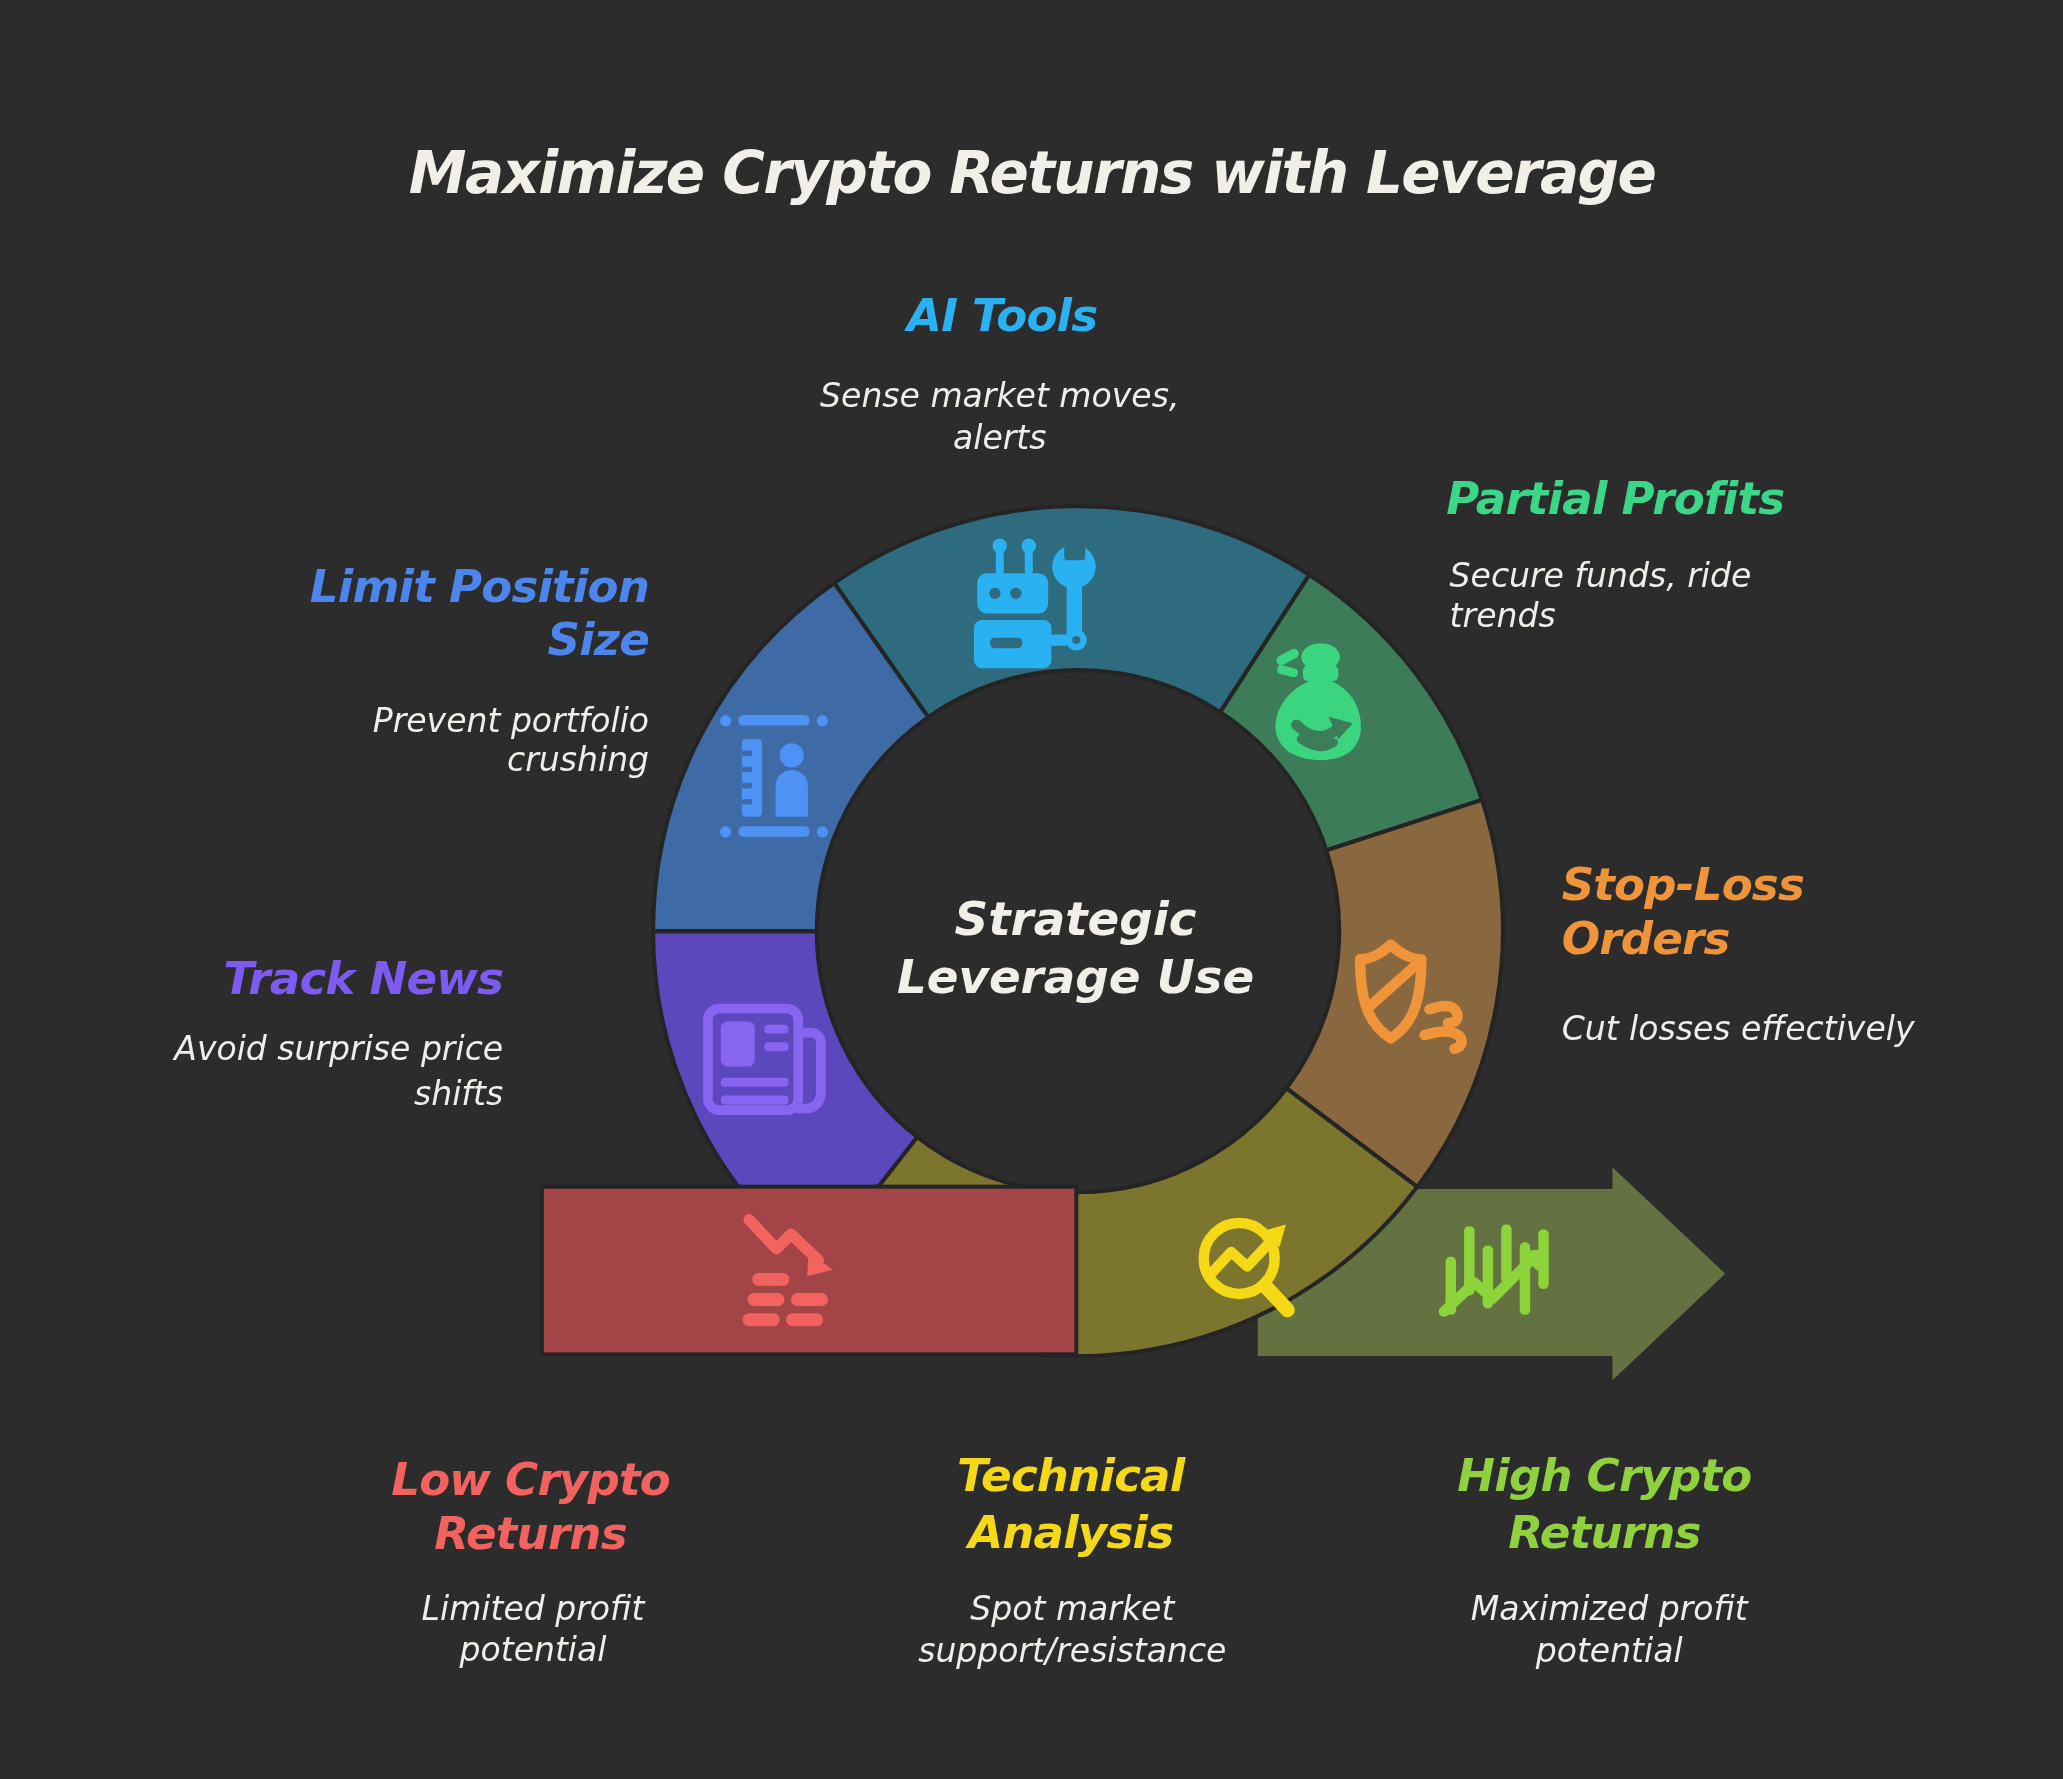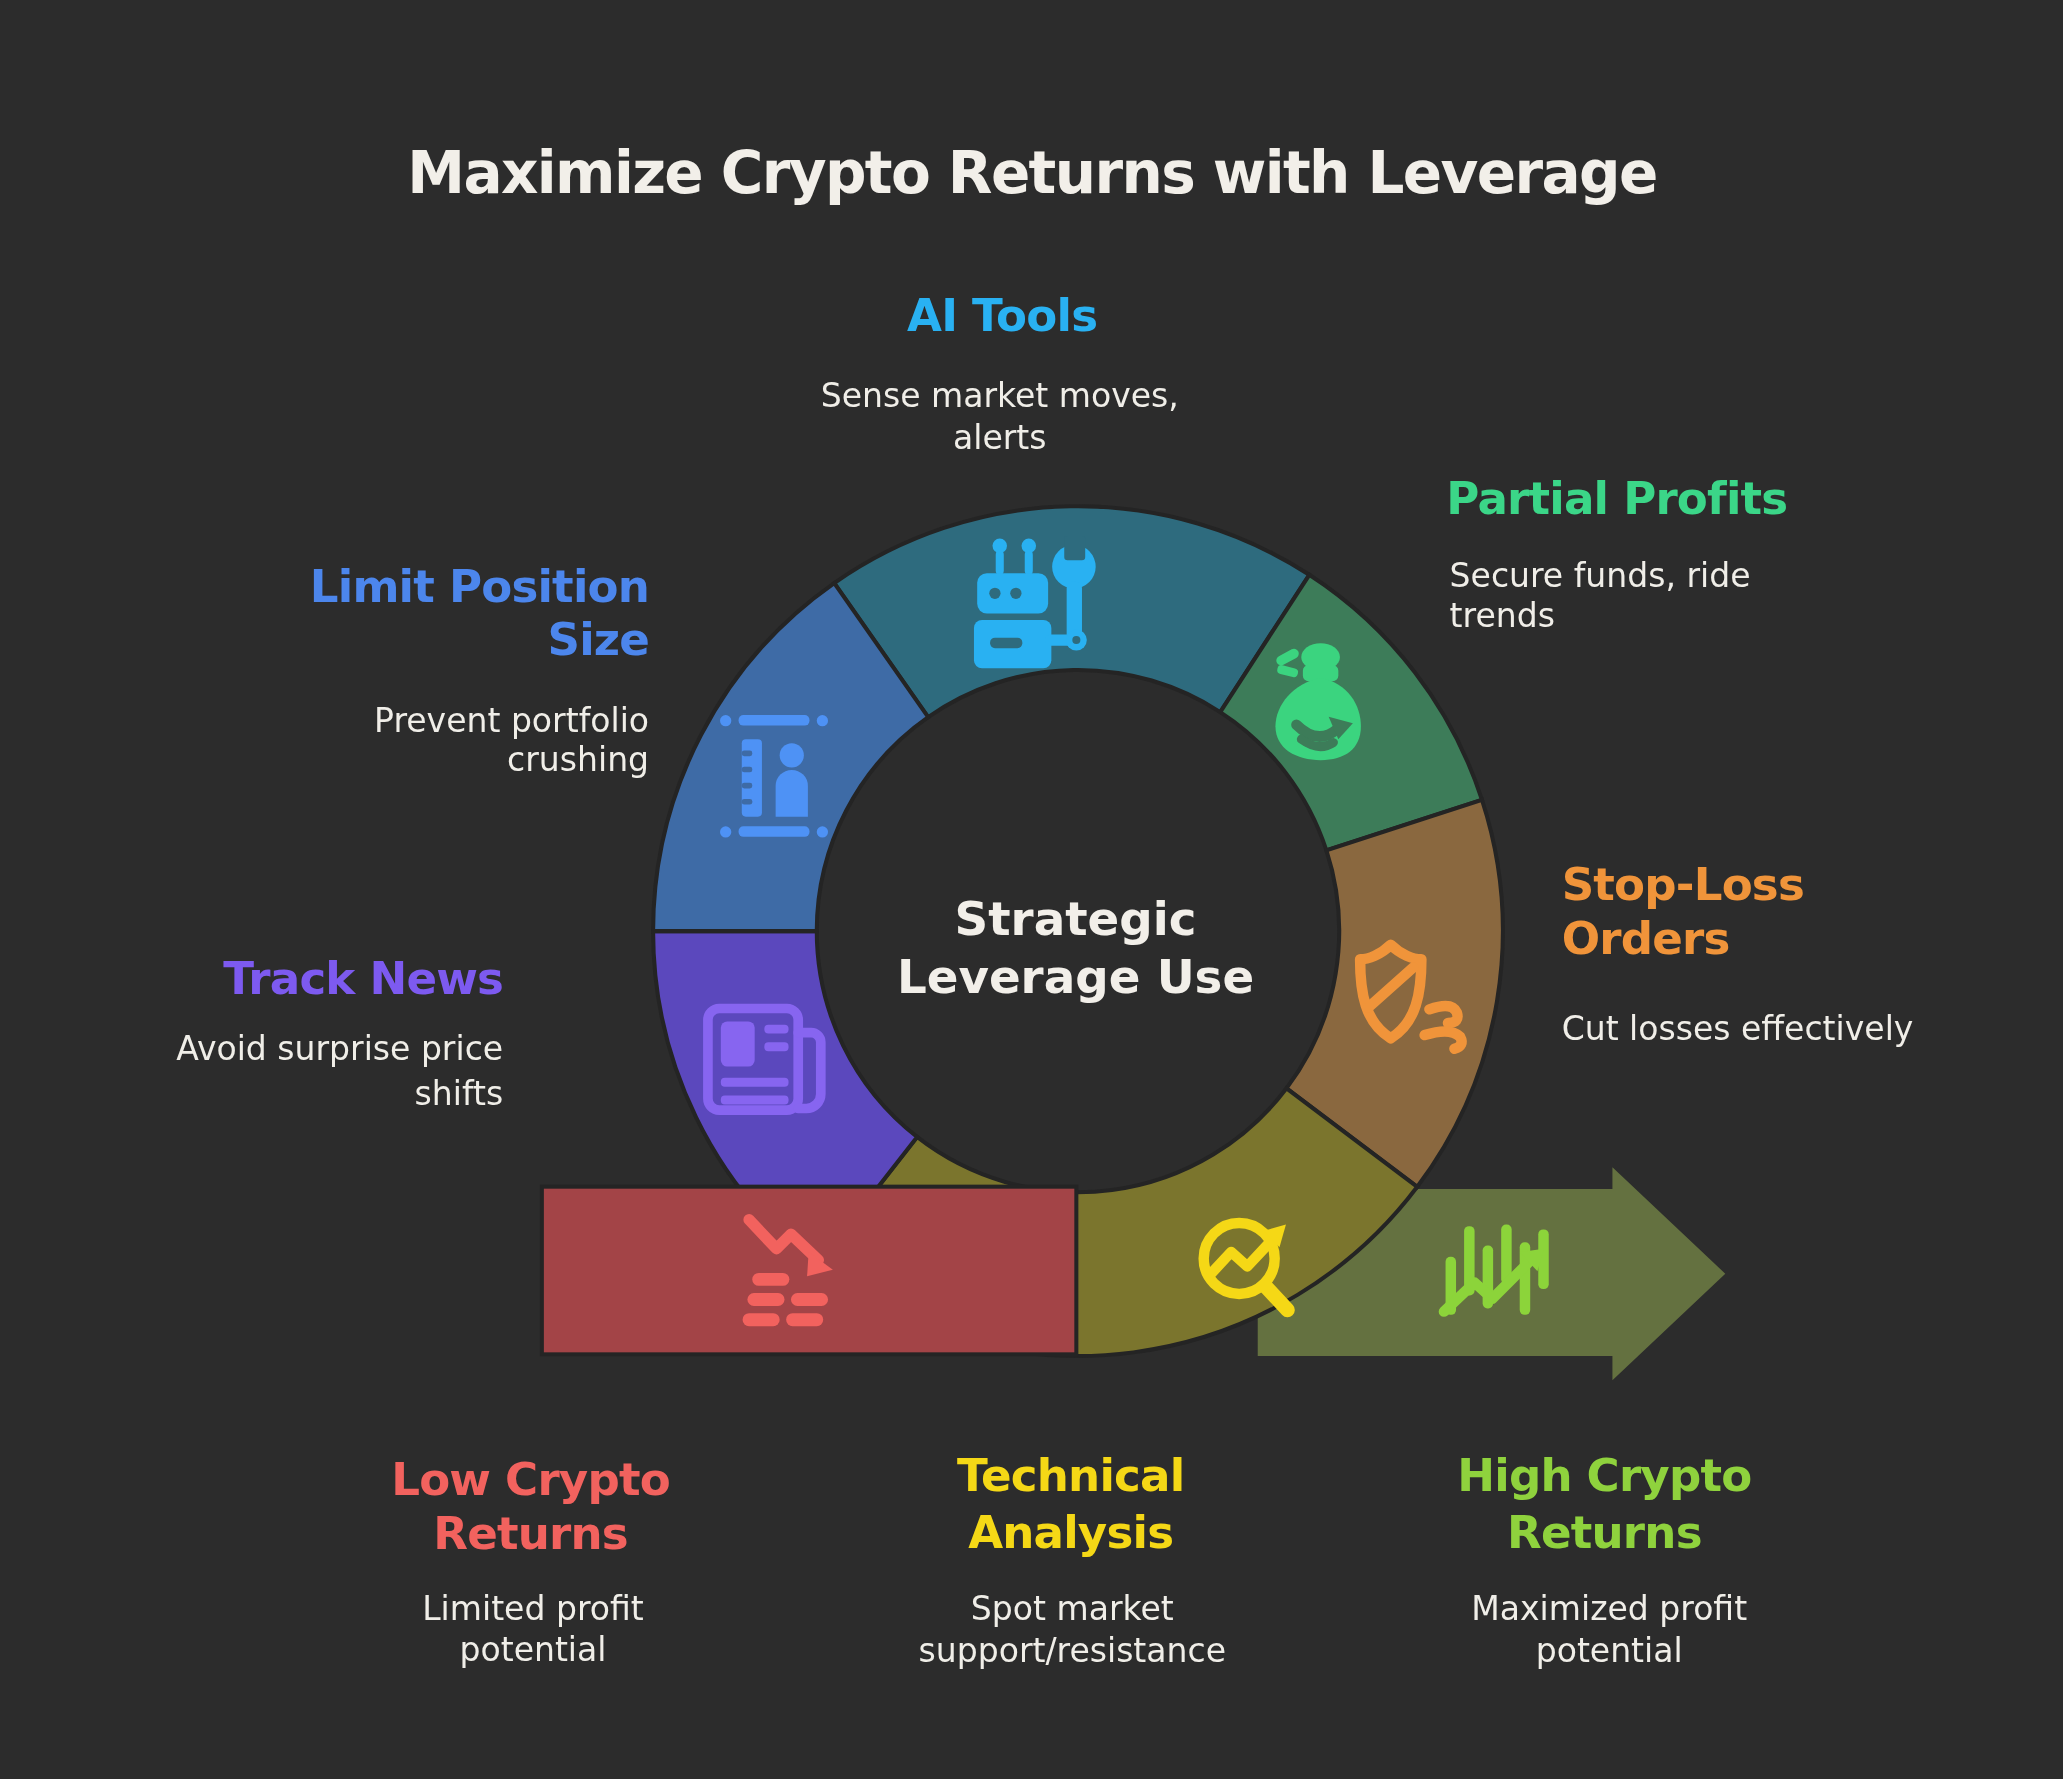--- a/index.html
+++ b/index.html
@@ -1,17 +1,17 @@
 <!DOCTYPE html>
 <html style="font-size:13px"><head>
 <meta charset="utf-8">
 <style>
   html,body{margin:0;padding:0;background:#2c2c2c;}
   .stage{width:2064px;height:1744px;position:relative;overflow:hidden;
-         font-family:"DejaVu Sans",sans-serif;}
+         font-family:"DejaVu Sans",sans-serif;font-style:italic;}
   svg{display:block;}
   text{font-family:"DejaVu Sans",sans-serif;}
   .title-t{font-size:72px;font-weight:700;fill:#f2efe9;letter-spacing:-2px;}
   .h{font-size:56px;font-weight:700;letter-spacing:-1px;}
   .b{font-size:41px;fill:#f0eee8;}
   .c{font-size:58px;font-weight:700;fill:#f2efe9;}
 </style>
 </head>
 <body>
 

